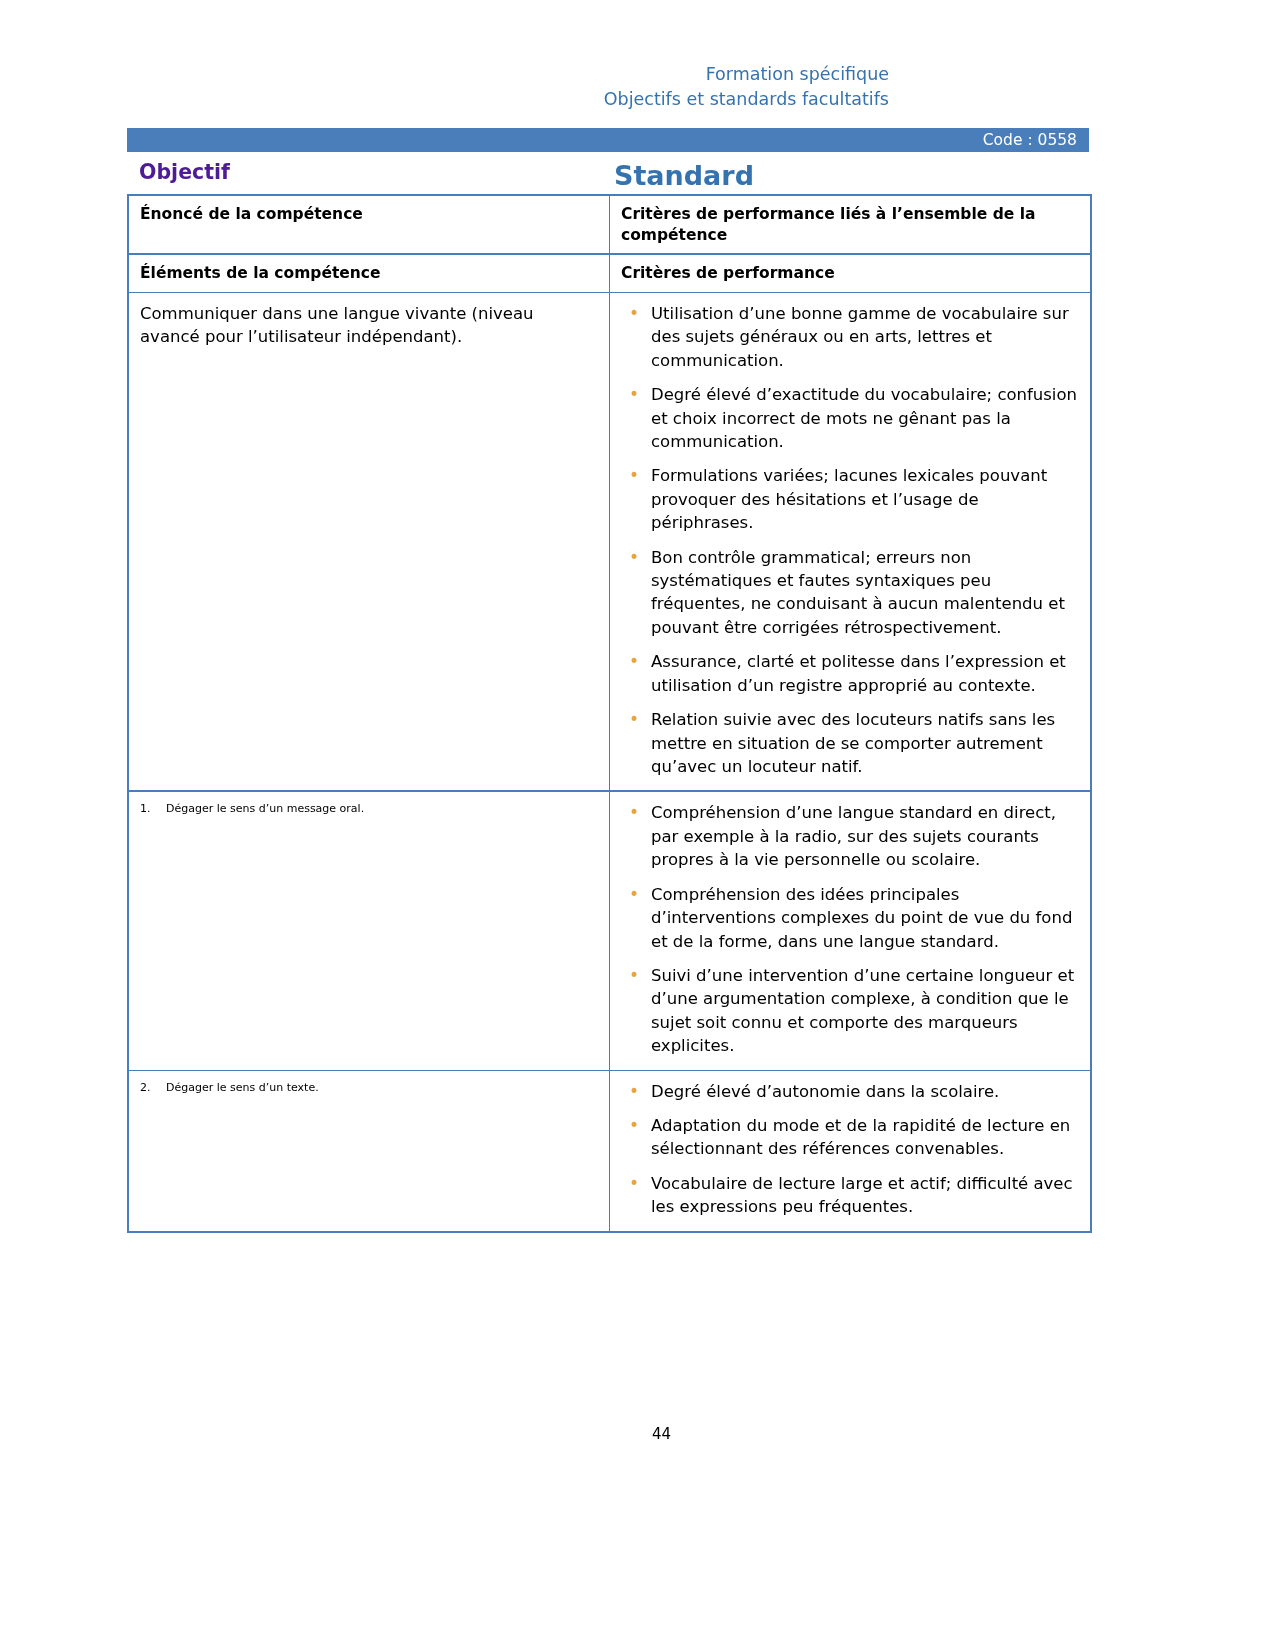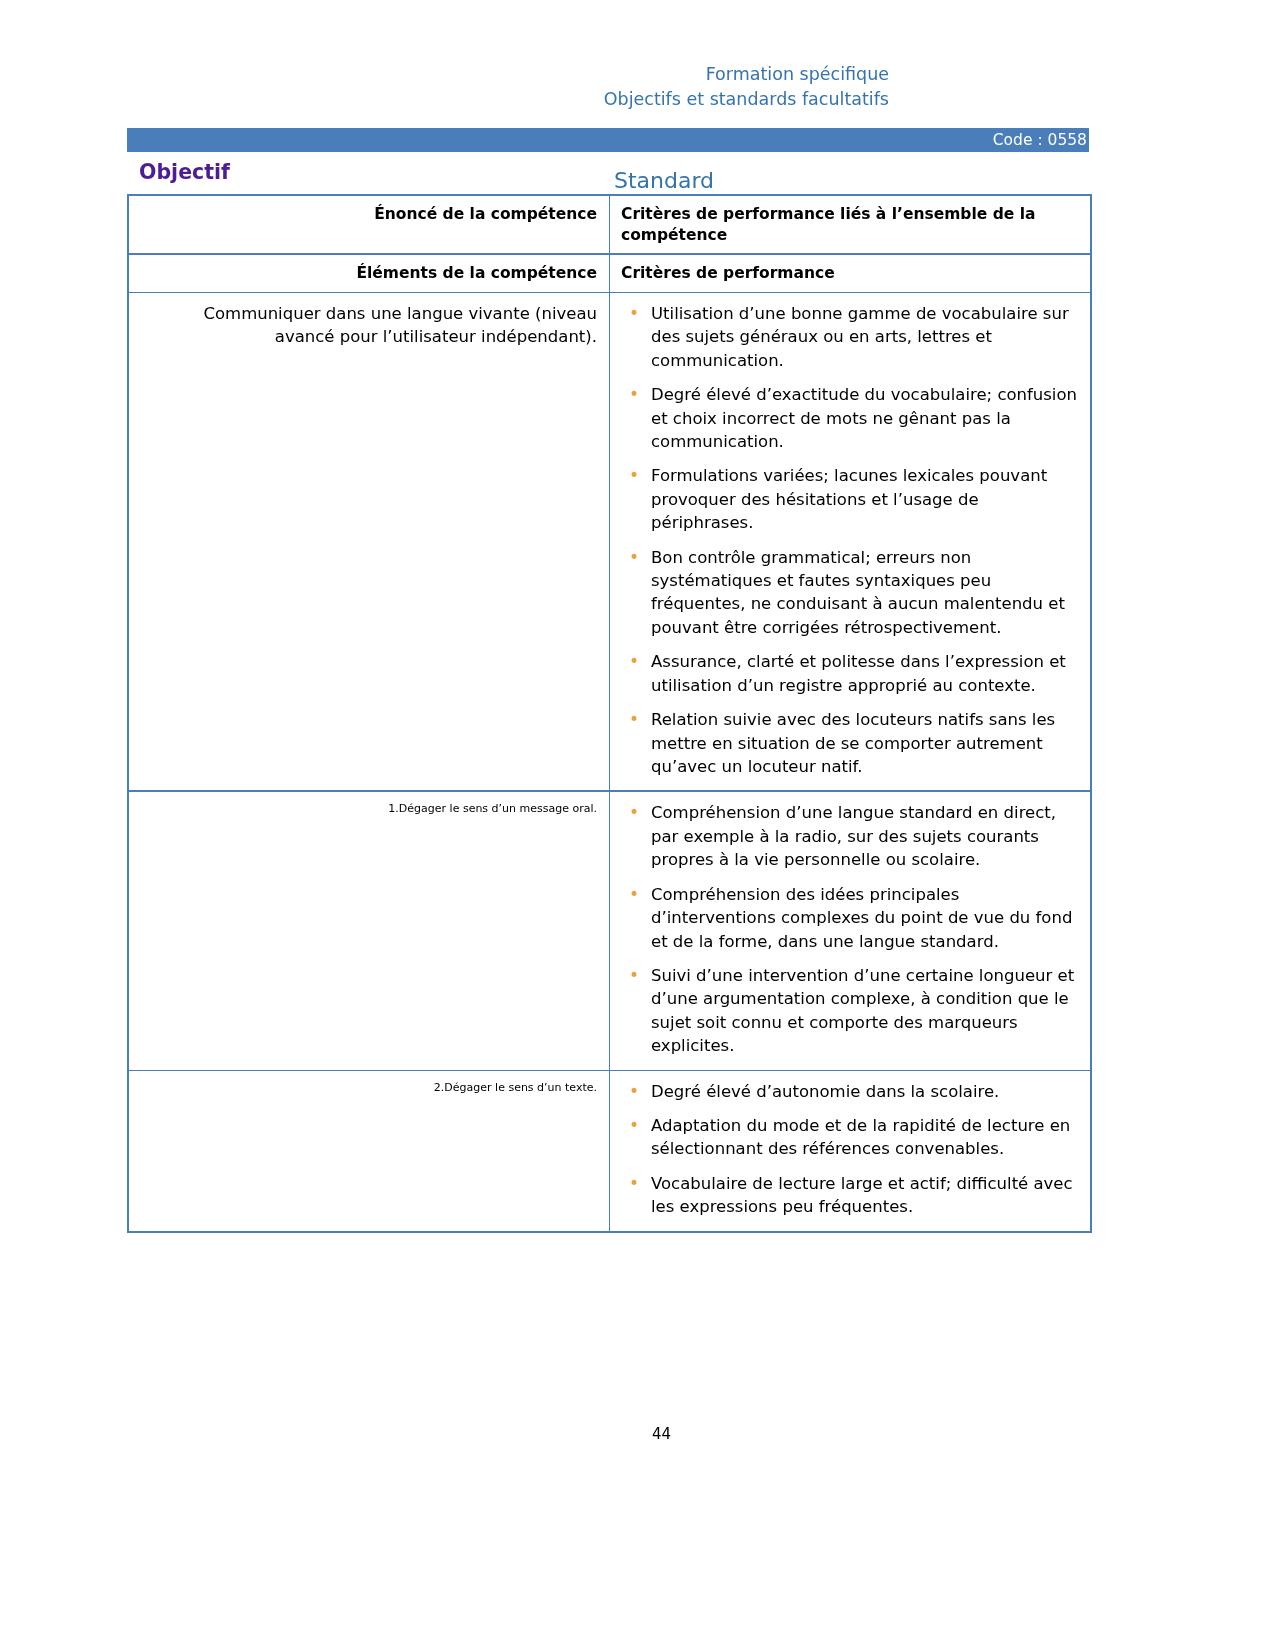--- a/index.html
+++ b/index.html
@@ -36,21 +36,21 @@
     position: absolute;
     top: 128px;
     left: 127px;
     width: 962px;
     height: 24px;
     background: #4a7ebb;
     color: #ffffff;
     font-size: 15.5px;
     text-align: right;
     box-sizing: border-box;
-    padding: 3px 2px 0 0;
+    padding: 3px 12px 0 0;
   }
 
   .col-headings {
     position: absolute;
     top: 160px;
     left: 127px;
     width: 962px;
     height: 30px;
   }
   .col-headings .obj {
@@ -59,23 +59,22 @@
     top: 0;
     color: #4c1d95;
     font-size: 20.5px;
     font-weight: bold;
   }
   .col-headings .std {
     position: absolute;
     left: 487px;
     top: 0;
     color: #3573b0;
-    font-size: 22px;
-    font-weight: normal;
-    margin-top: 8px;
+    font-size: 27px;
+    font-weight: bold;
   }
 
   table.main {
     position: absolute;
     top: 194px;
     left: 127px;
     width: 962px;
     border-collapse: collapse;
     table-layout: fixed;
   }
@@ -123,21 +122,21 @@
   .elem-item {
     font-size: 11px;
     line-height: 1.42;
     padding-left: 26px;
     text-indent: -26px;
   }
   .num { display: inline-block; width: 26px; text-indent: 0; }
 
   .thick-top { border-top: 2px solid #4a7ebb !important; }
   .thick-bottom { border-bottom: 2px solid #4a7ebb !important; }
-  .thick-left { border-left: 2px solid #4a7ebb !important; text-align: right; }
+  .thick-left { border-left: 2px solid #4a7ebb !important; }
   .thick-right { border-right: 2px solid #4a7ebb !important; }
 
   .page-number {
     position: absolute;
     top: 1425px;
     left: 0;
     width: 1275px;
     text-align: center;
     font-size: 15px;
     padding-left: 24px;

